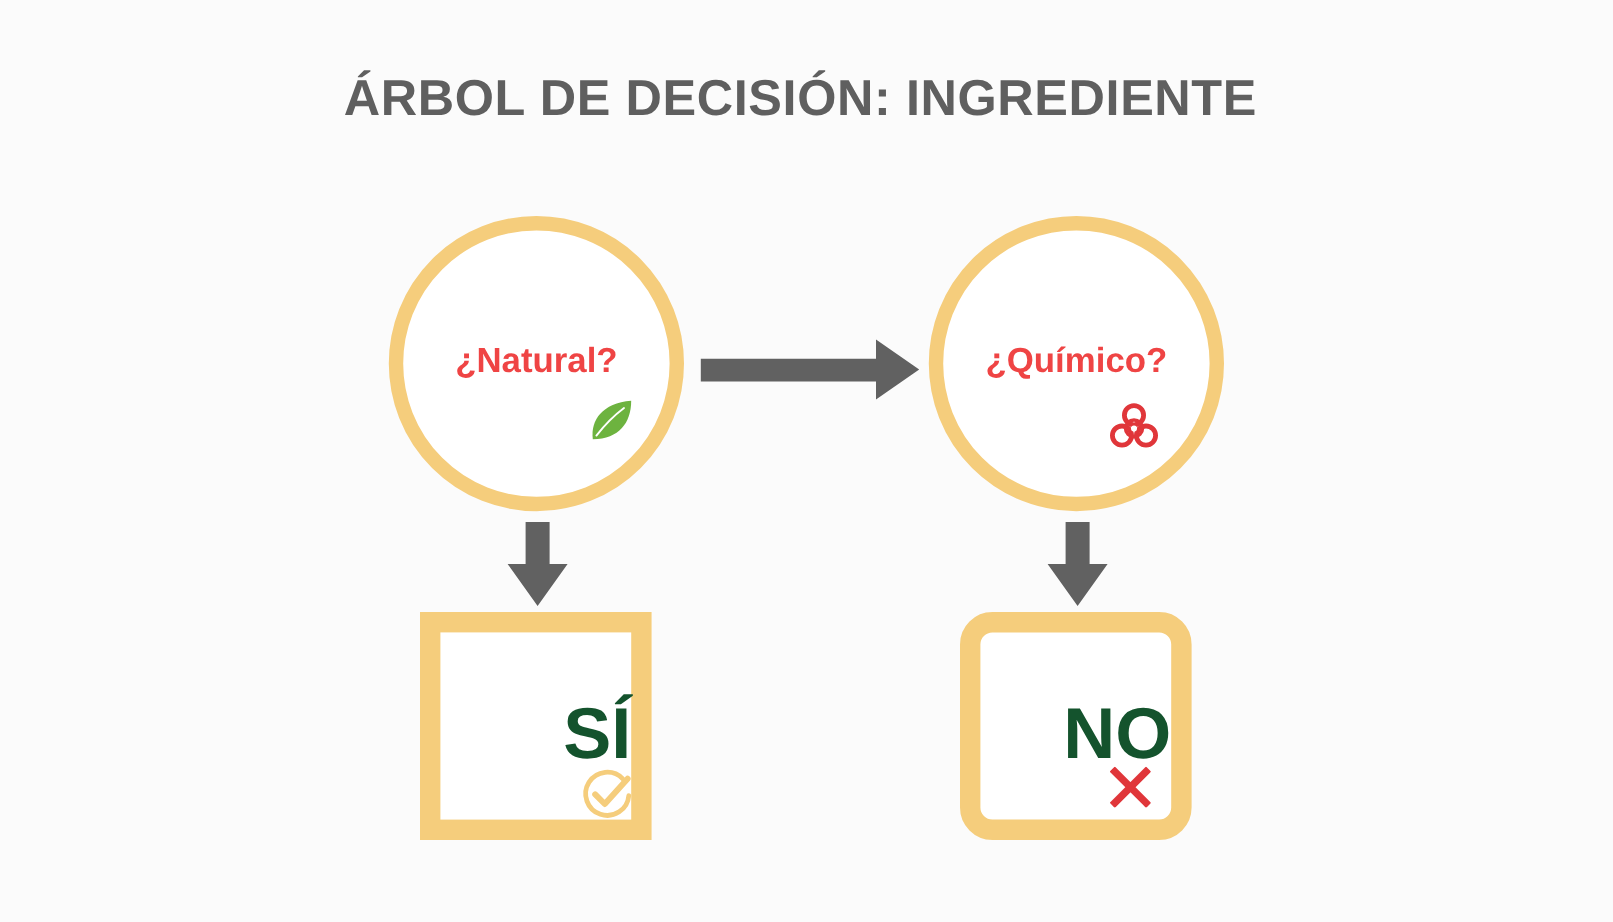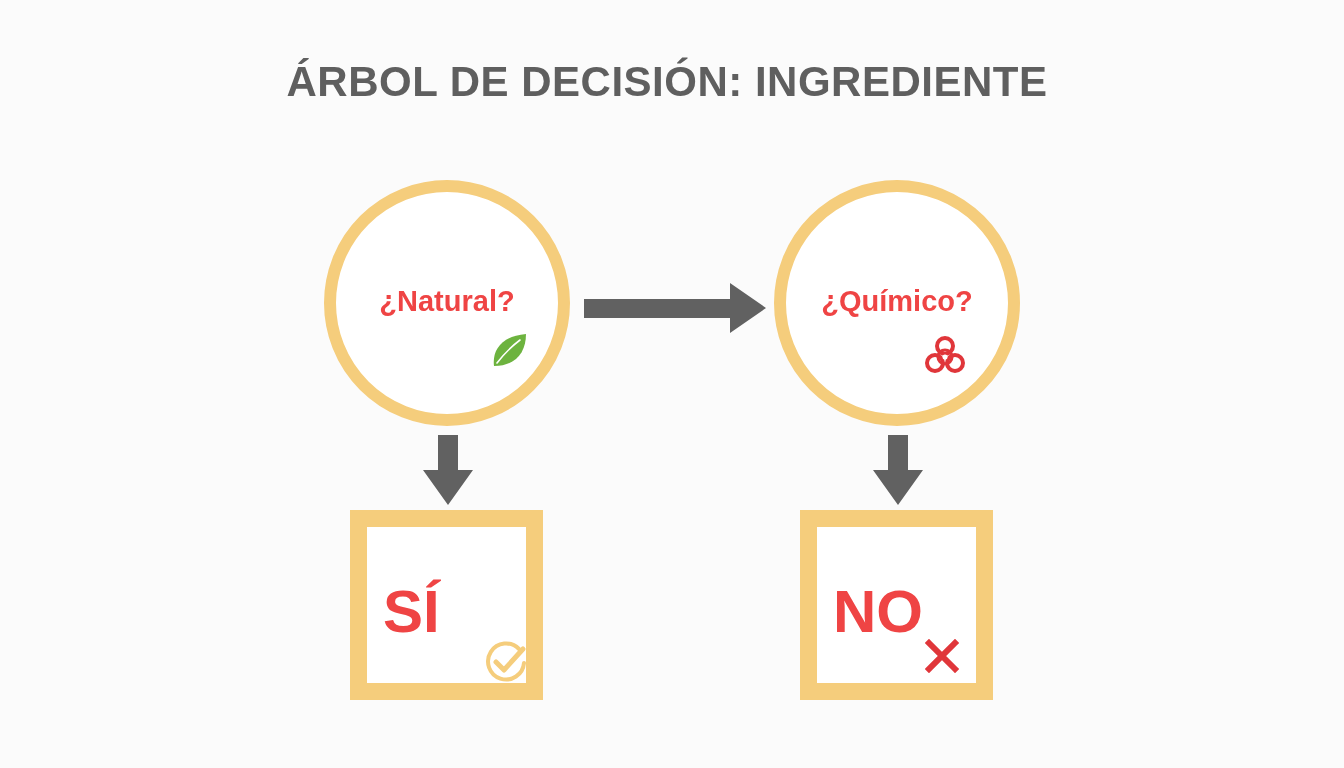--- a/index.html
+++ b/index.html
@@ -5,22 +5,22 @@
   html, body { margin:0; padding:0; }
   body { width:1344px; height:768px; background:#fbfbfb; position:relative; overflow:hidden;
          font-family:"Liberation Sans", "DejaVu Sans", sans-serif; }
   .title { position:absolute; left:0; top:58px; width:1334px; text-align:center;
            font-size:42px; font-weight:bold; color:#5f5f5f; letter-spacing:0.5px; }
   .circle { position:absolute; width:222px; height:222px; border-radius:50%;
             border:12px solid #f5cd7c; background:#ffffff; }
   .circle .q { position:absolute; left:0; right:0; top:93px; text-align:center;
                font-size:29px; font-weight:bold; color:#ef4444; }
   .box { position:absolute; width:159px; height:156px; border:17px solid #f5cd7c; background:#ffffff; }
-  .box .ans { position:absolute; left:0; right:0; top:50px; text-align:left;
-              font-size:60px; font-weight:bold; color:#ef4444;padding-left:16px; }
+  .box .ans { position:absolute; left:0; right:0; top:50px; text-align:right;
+              font-size:60px; font-weight:bold; color:#14532d;padding-left:16px; }
   .icon { position:absolute; }
   svg.arrow { position:absolute; }
 </style>
 </head>
 <body>
 
 <div class="title">ÁRBOL DE DECISIÓN: INGREDIENTE</div>
 
 <div class="circle" style="left:324px; top:180px;">
   <div class="q">¿Natural?</div>
@@ -62,20 +62,20 @@
 <div class="box" style="left:350px; top:510px;">
   <div class="ans">SÍ</div>
   <span class="icon" style="left:114px; top:110px;">
     <svg width="50" height="50" viewBox="0 0 50 50">
       <path d="M38 12 A18 18 0 1 0 43 26" fill="none" stroke="#f5cd7c" stroke-width="4" stroke-linecap="round"></path>
       <polyline points="15,25 23,33 42,12" fill="none" stroke="#f5cd7c" stroke-width="5" stroke-linecap="round" stroke-linejoin="round"></polyline>
     </svg>
   </span>
 </div>
 
-<div class="box" style="left:800px; top:510px;">
+<div class="box" style="left:800px; top:510px;border-radius:27px;">
   <div class="ans">NO</div>
   <span class="icon" style="left:108px; top:112px;">
     <svg width="34" height="34" viewBox="0 0 34 34">
       <path d="M4 4 L30 30 M30 4 L4 30" stroke="#e0363a" stroke-width="6" stroke-linecap="square"></path>
     </svg>
   </span>
 </div>
 
 </body></html>

